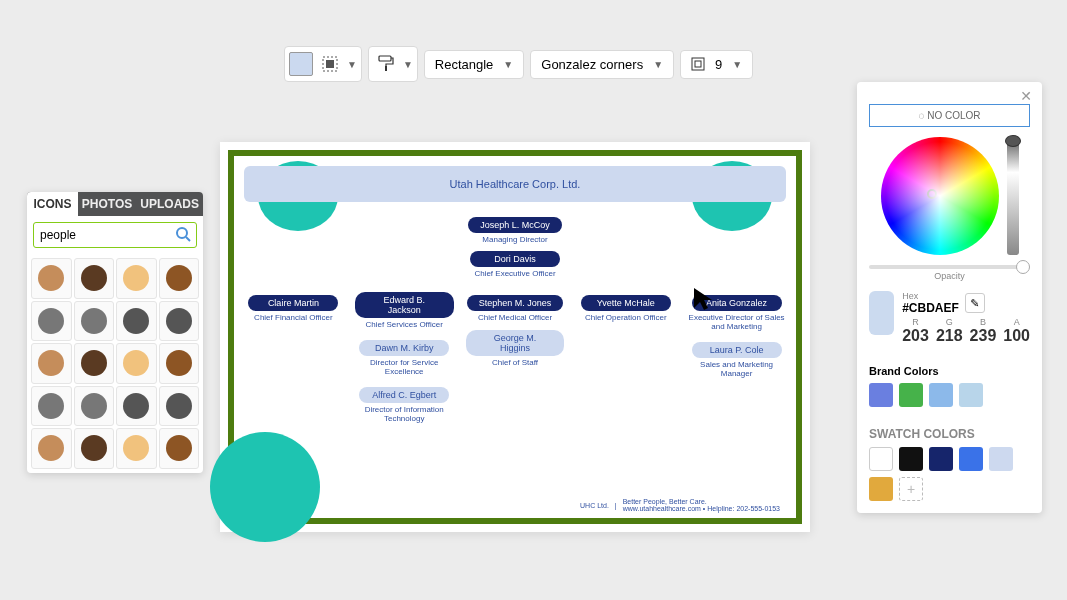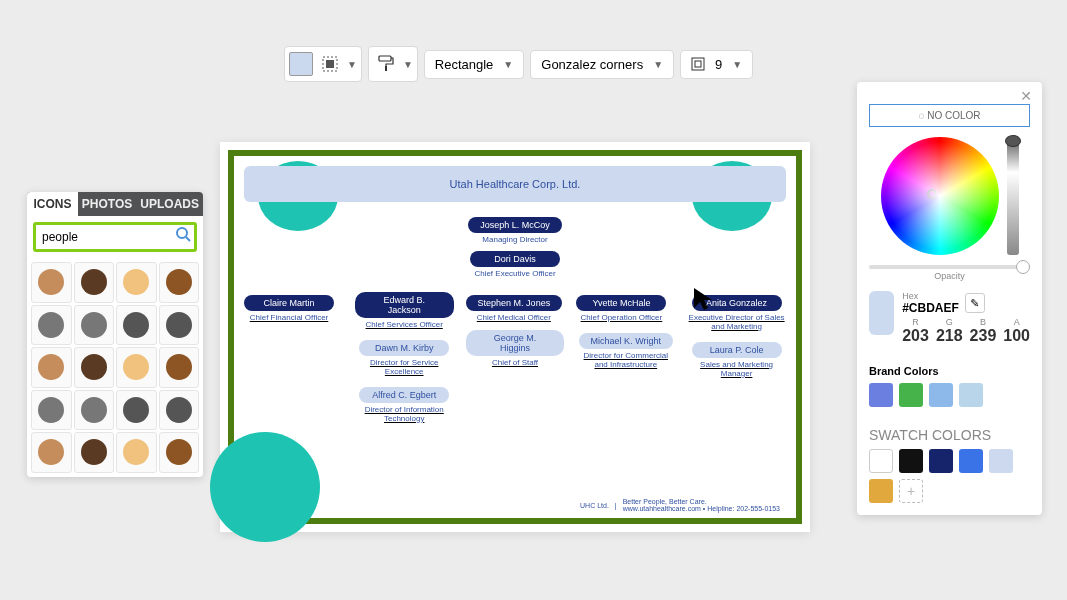--- a/index.html
+++ b/index.html
@@ -12,40 +12,40 @@
 .tool-btn { width: 26px; height: 26px; display: flex; align-items: center; justify-content: center; cursor: pointer; }
 .tool-select { background: #fff; border: 1px solid #d9d9d9; border-radius: 4px; padding: 6px 10px; display: flex; align-items: center; gap: 10px; font-size: 13px; cursor: pointer; }
 .chev { font-size: 10px; color: #666; }
 
 
 .icons-panel { position: absolute; top: 192px; left: 27px; width: 176px; background: #fff; border-radius: 4px; box-shadow: 0 2px 8px rgba(0,0,0,0.15); overflow: hidden; }
 .icons-tabs { display: flex; background: #515253; }
 .icons-tab { flex: 1; padding: 5px 4px; font-size: 12px; font-weight: 600; text-align: center; color: #eee; cursor: pointer; }
 .icons-tab.active { background: #fff; color: #333; }
 .icon-search { padding: 6px; position: relative; }
-.icon-search input { width: 100%; padding: 5px 26px 5px 6px; border: 3px solid #84cc16; border-radius: 3px; font-size: 12px; }
+.icon-search input { width: 100%; padding: 5px 26px 5px 6px; border: 1px solid #84cc16; border-radius: 3px; font-size: 12px; }
 .icon-search .sicon { position: absolute; right: 12px; top: 10px; color: #4a90d9; }
 .icon-grid { display: grid; grid-template-columns: repeat(4, 1fr); gap: 2px; padding: 4px; }
 .icon-cell { aspect-ratio: 1/1; border: 1px solid #e5e5e5; border-radius: 3px; display: flex; align-items: center; justify-content: center; background: #fafafa; cursor: pointer; }
 .avatar { width: 26px; height: 26px; border-radius: 50%; position: relative; }
 .avatar::after { content: ''; position: absolute; bottom: -8px; left: -4px; width: 34px; height: 14px; border-radius: 50% 50% 0 0; }
 
 
 .canvas { position: absolute; top: 142px; left: 220px; width: 590px; height: 390px; background: #fff; box-shadow: 0 2px 10px rgba(0,0,0,0.1); }
 .chart-frame { position: absolute; inset: 8px; border: 6px solid #4d7c0f; padding: 10px; }
 .header-bar { background: #cdd9ef; border-radius: 6px; padding: 12px 60px; text-align: center; position: relative; margin-bottom: 12px; }
 .header-sub { font-size: 11px; color: #3050a0; }
 .header-title { font-size: 20px; color: #3050a0; font-weight: 500; font-family: "Trebuchet MS", sans-serif; }
 .pill { background: #16256b; color: #fff; font-size: 9px; padding: 3px 12px; border-radius: 10px; display: inline-block; min-width: 90px; text-align: center; }
 .pill.light { background: #cdd9ef; color: #3050a0; }
 .sub { font-size: 8px; color: #3050a0; text-align: center; margin-top: 2px; }
 .node { text-align: center; }
 .tree { display: flex; flex-direction: column; align-items: center; gap: 4px; }
 .row5 { display: flex; gap: 12px; margin-top: 10px; width: 100%; justify-content: space-evenly; }
-.col { display: flex; flex-direction: column; align-items: flex-start; gap: 8px; width: 100px; text-decoration: underline; }
+.col { display: flex; flex-direction: column; align-items: center; gap: 8px; width: 100px; }
 .footer-l { position: absolute; right: 16px; bottom: 6px; font-size: 7px; color: #3050a0; display: flex; gap: 6px; align-items: center; }
 .deco-left, .deco-right { position: absolute; width: 80px; height: 70px; background: #1ec4b1; border-radius: 50%; }
 .deco-left { top: 5px; left: 24px; }
 .deco-right { top: 5px; right: 24px; }
 .deco-bl { position: absolute; bottom: -10px; left: -10px; width: 110px; height: 110px; background: #1ec4b1; border-radius: 50%; }
 
 .cursor { position: absolute; top: 286px; left: 692px; font-size: 22px; pointer-events: none; }
 
 
 .color-panel { position: absolute; top: 82px; right: 25px; width: 185px; background: #fff; border-radius: 4px; box-shadow: 0 2px 8px rgba(0,0,0,0.15); padding: 12px; }
@@ -221,21 +221,20 @@
             <div class="node"><div class="pill">Edward B. Jackson</div><div class="sub">Chief Services Officer</div></div>
             <div class="node"><div class="pill light">Dawn M. Kirby</div><div class="sub">Director for Service Excellence</div></div>
             <div class="node"><div class="pill light">Alfred C. Egbert</div><div class="sub">Director of Information Technology</div></div>
           </div>
           <div class="col">
             <div class="node"><div class="pill">Stephen M. Jones</div><div class="sub">Chief Medical Officer</div></div>
             <div class="node"><div class="pill light">George M. Higgins</div><div class="sub">Chief of Staff</div></div>
           </div>
           <div class="col">
             <div class="node"><div class="pill">Yvette McHale</div><div class="sub">Chief Operation Officer</div></div>
-            <div class="node"><div class="pill light">Michael K. Wright</div><div class="sub">Director for Commercial and Infrastructure</div></div>
           </div>
           <div class="col">
             <div class="node"><div class="pill">Anita Gonzalez</div><div class="sub">Executive Director of Sales and Marketing</div></div>
             <div class="node"><div class="pill light">Laura P. Cole</div><div class="sub">Sales and Marketing Manager</div></div>
           </div>
         </div>
     </div>
     <div class="footer-l">
       <span>UHC Ltd.</span>
       <span>|</span>
@@ -304,21 +303,21 @@
       </div>
     </div>
   </div>
   <div class="section-h">Brand Colors</div>
   <div class="sw-row" id="brand-sw">
       <div class="sw" style="background: rgb(106, 127, 224);"></div>
       <div class="sw" style="background: rgb(70, 178, 74);"></div>
       <div class="sw" style="background: rgb(140, 185, 234);"></div>
       <div class="sw" style="background: rgb(184, 213, 234);"></div>
     </div>
-  <div class="section-h" style="font-size:14px;color:#888;font-weight:400">SWATCH COLORS</div>
+  <div class="section-h" style="font-size:12px;color:#888;font-weight:700">SWATCH COLORS</div>
   <div class="sw-row" id="swatch-sw">
       <div class="sw white" style="background: rgb(255, 255, 255);"></div>
       <div class="sw" style="background: rgb(17, 17, 17);"></div>
       <div class="sw" style="background: rgb(22, 37, 107);"></div>
       <div class="sw" style="background: rgb(58, 114, 232);"></div>
       <div class="sw" style="background: rgb(205, 217, 239);"></div>
       <div class="sw" style="background: rgb(225, 169, 61);"></div>
       <div class="sw add">+</div>
     </div>
 </div>

